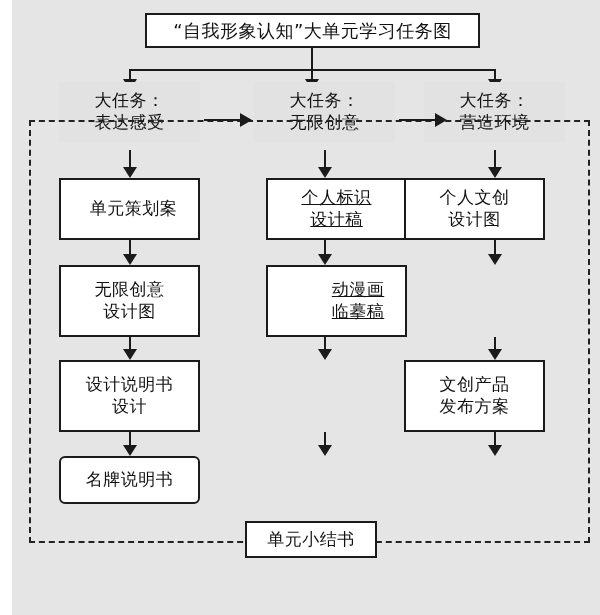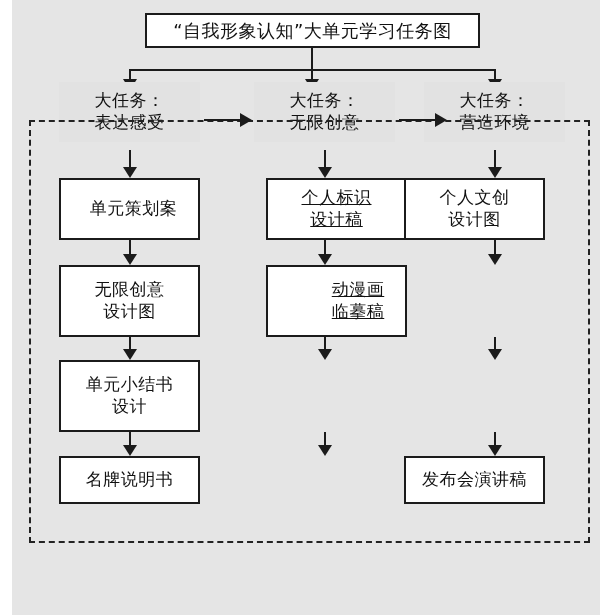--- a/index.html
+++ b/index.html
@@ -54,21 +54,21 @@
   .hb3 { left: 412px; }
 
   .task-box { width: 141px; }
   .col1 { left: 47px; }
   .col2 { left: 254px; text-decoration: underline; }
   .col3 { left: 392px; }
 
   .row1 { top: 178px; height: 62px; }
   .row2 { top: 265px; height: 72px; }
   .row3 { top: 360px; height: 72px; }
-  .row4 { top: 456px; height: 48px; }
+  .row4 { top: 456px; height: 48px; border-radius: 6px; }
 
   .summary-box {
     left: 233px;
     top: 521px;
     width: 132px;
     height: 37px;
     font-size: 17px;
     z-index: 5;
   }
 
@@ -177,28 +177,30 @@
   <div class="vline" style="left:482px; top:240px; height:14px; z-index:3;"></div>
   <div class="arrow-down" style="left:476px; top:254px; z-index:3;"></div>
   <div class="vline" style="left:482px; top:337px; height:12px; z-index:3;"></div>
   <div class="arrow-down" style="left:476px; top:349px; z-index:3;"></div>
   <div class="vline" style="left:482px; top:432px; height:13px; z-index:3;"></div>
   <div class="arrow-down" style="left:476px; top:445px; z-index:3;"></div>
 
   <div class="box task-box col1 row1" style="z-index:3;padding-left:8px;">单元策划案</div>
   <div class="box task-box col1 row2" style="z-index:3;">无限创意
 设计图</div>
-  <div class="box task-box col1 row3" style="z-index:3;">单元小结书
+  <div class="box task-box col1 row3" style="z-index:3;">设计说明书
 设计</div>
   <div class="box task-box col1 row4" style="z-index:3;">名牌说明书</div>
 
   <div class="box task-box col2 row1" style="z-index:3;">个人标识
 设计稿</div>
   <div class="box task-box col2 row2" style="z-index:3;padding-left:43px;">动漫画
 临摹稿</div>
 
   <div class="box task-box col3 row1" style="z-index:3;">个人文创
 设计图</div>
-  <div class="box task-box col3 row4" style="z-index:3;">发布会演讲稿</div>
-
+  <div class="box task-box col3 row3" style="z-index:3;">文创产品
+发布方案</div>
+
+  <div class="box summary-box">单元小结书</div>
 
 
 </div>
 
 </body></html>

